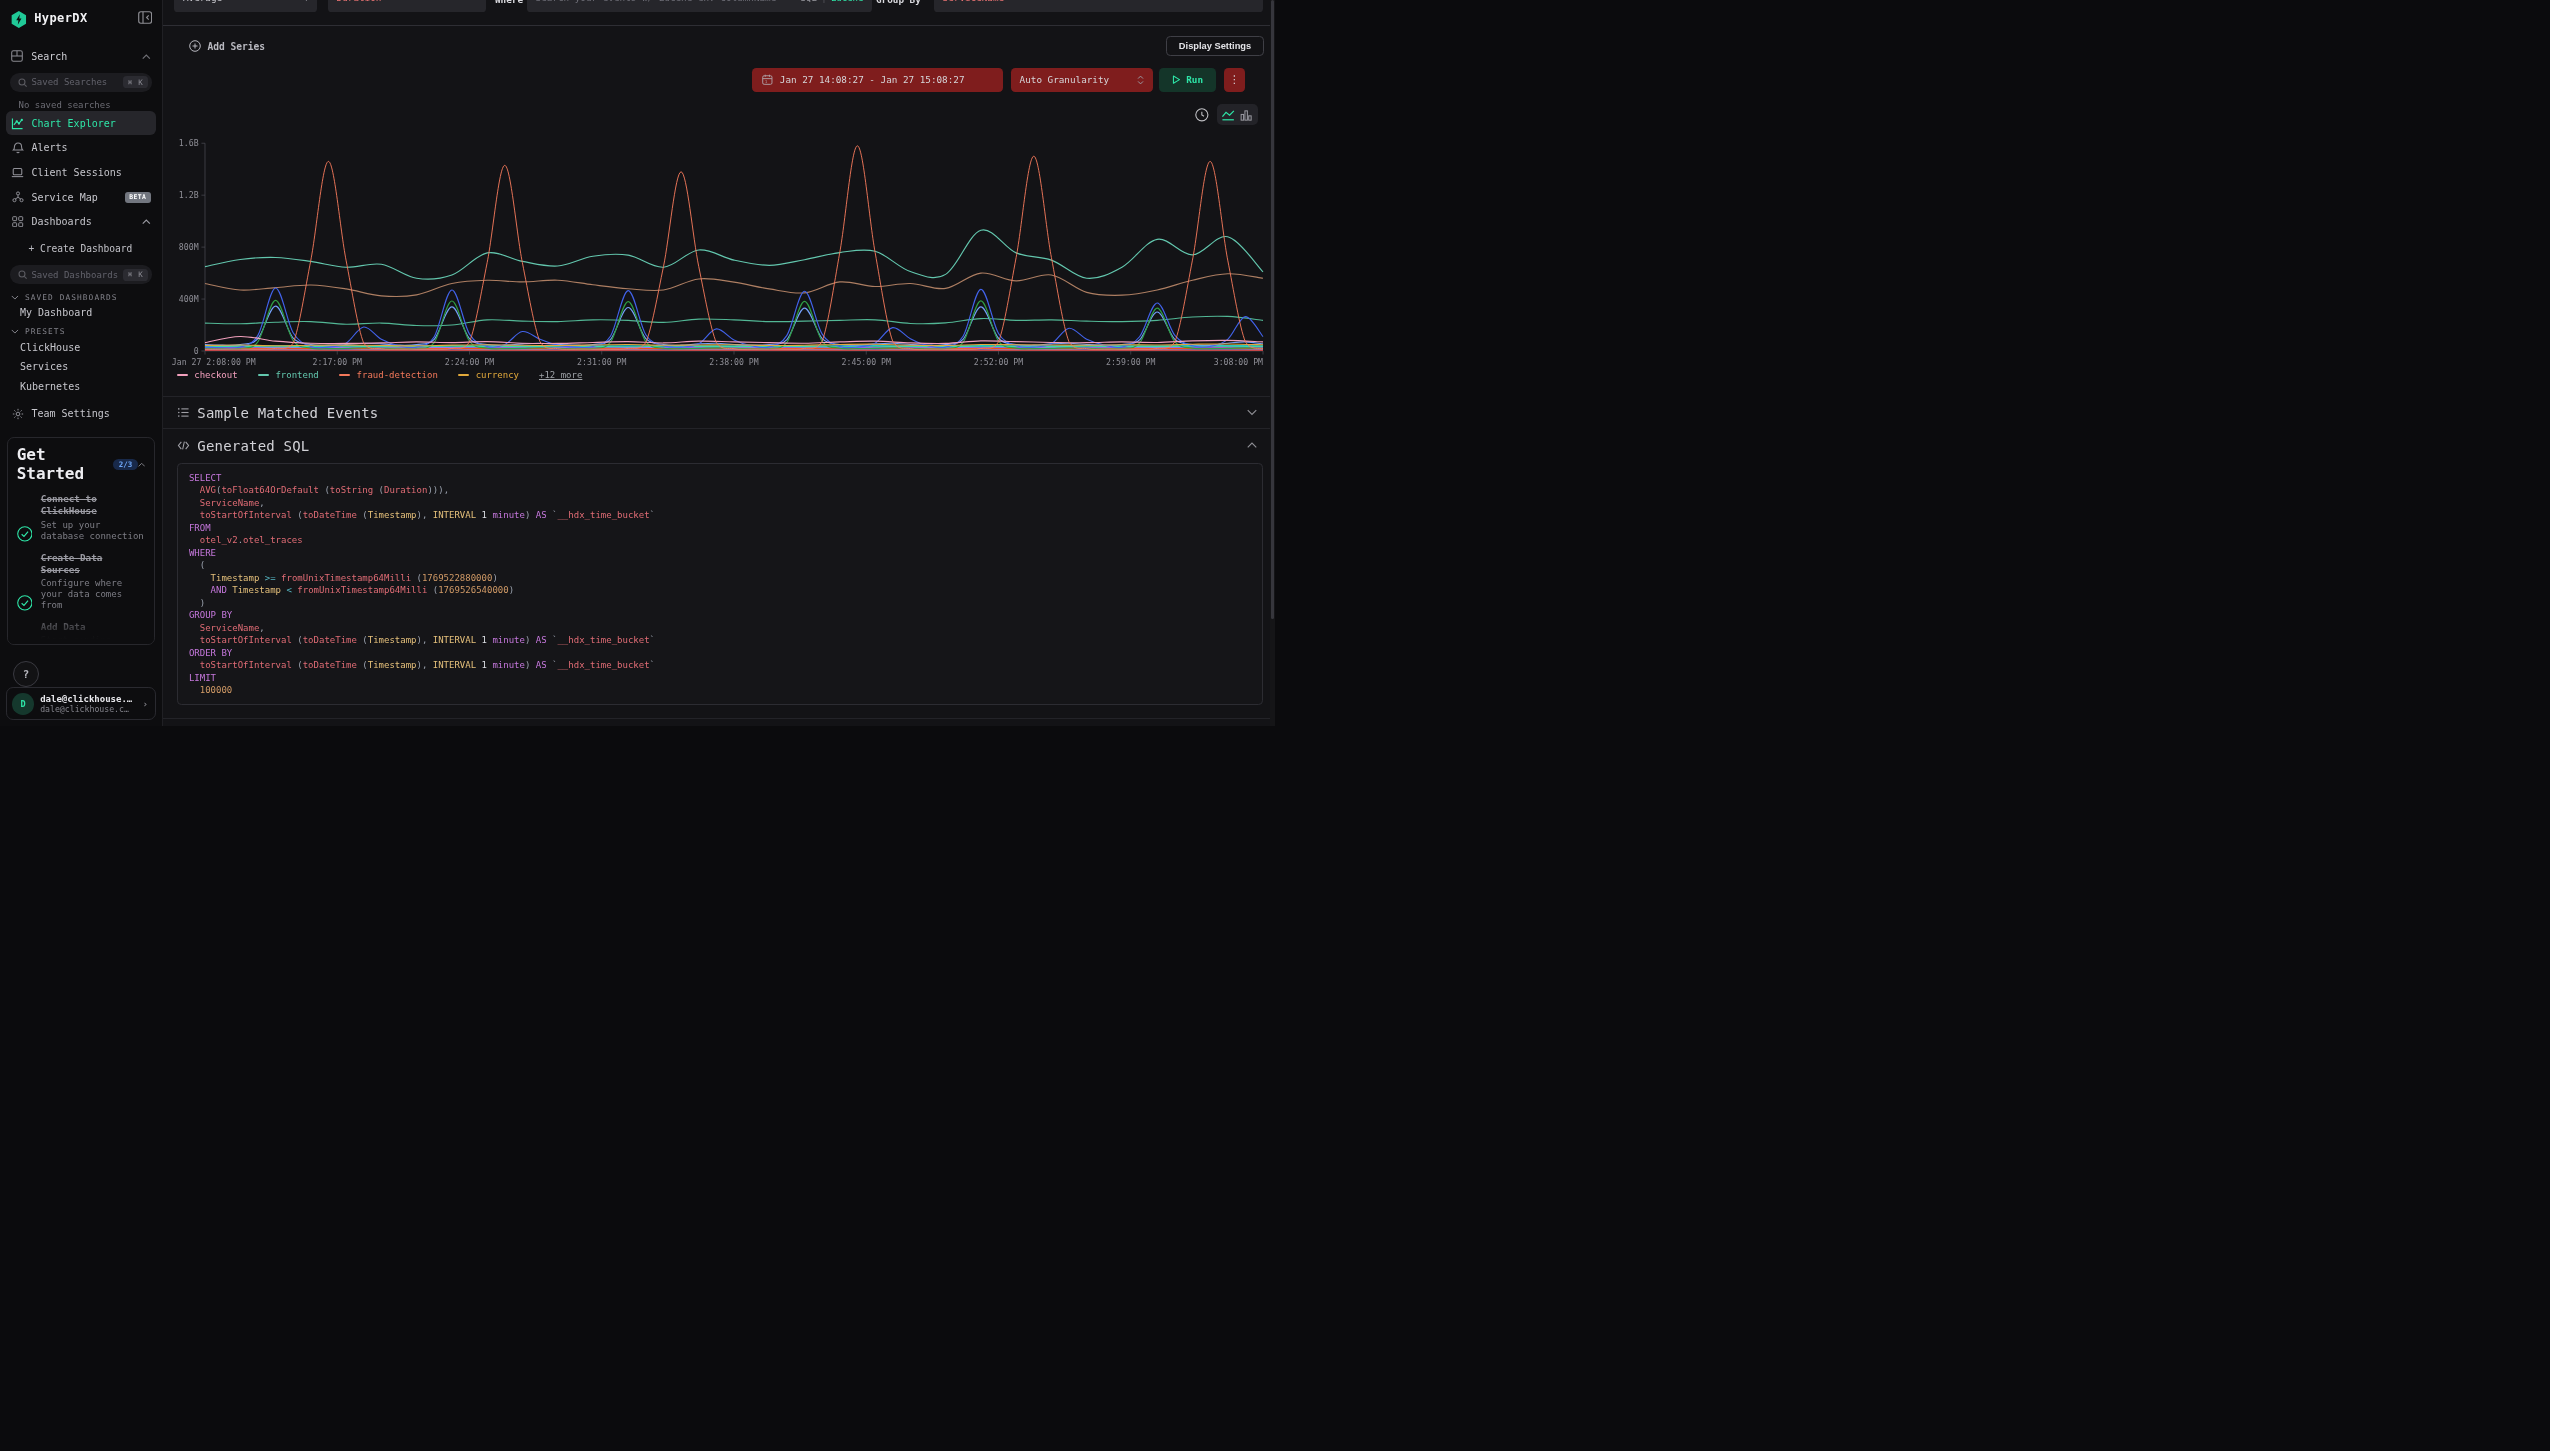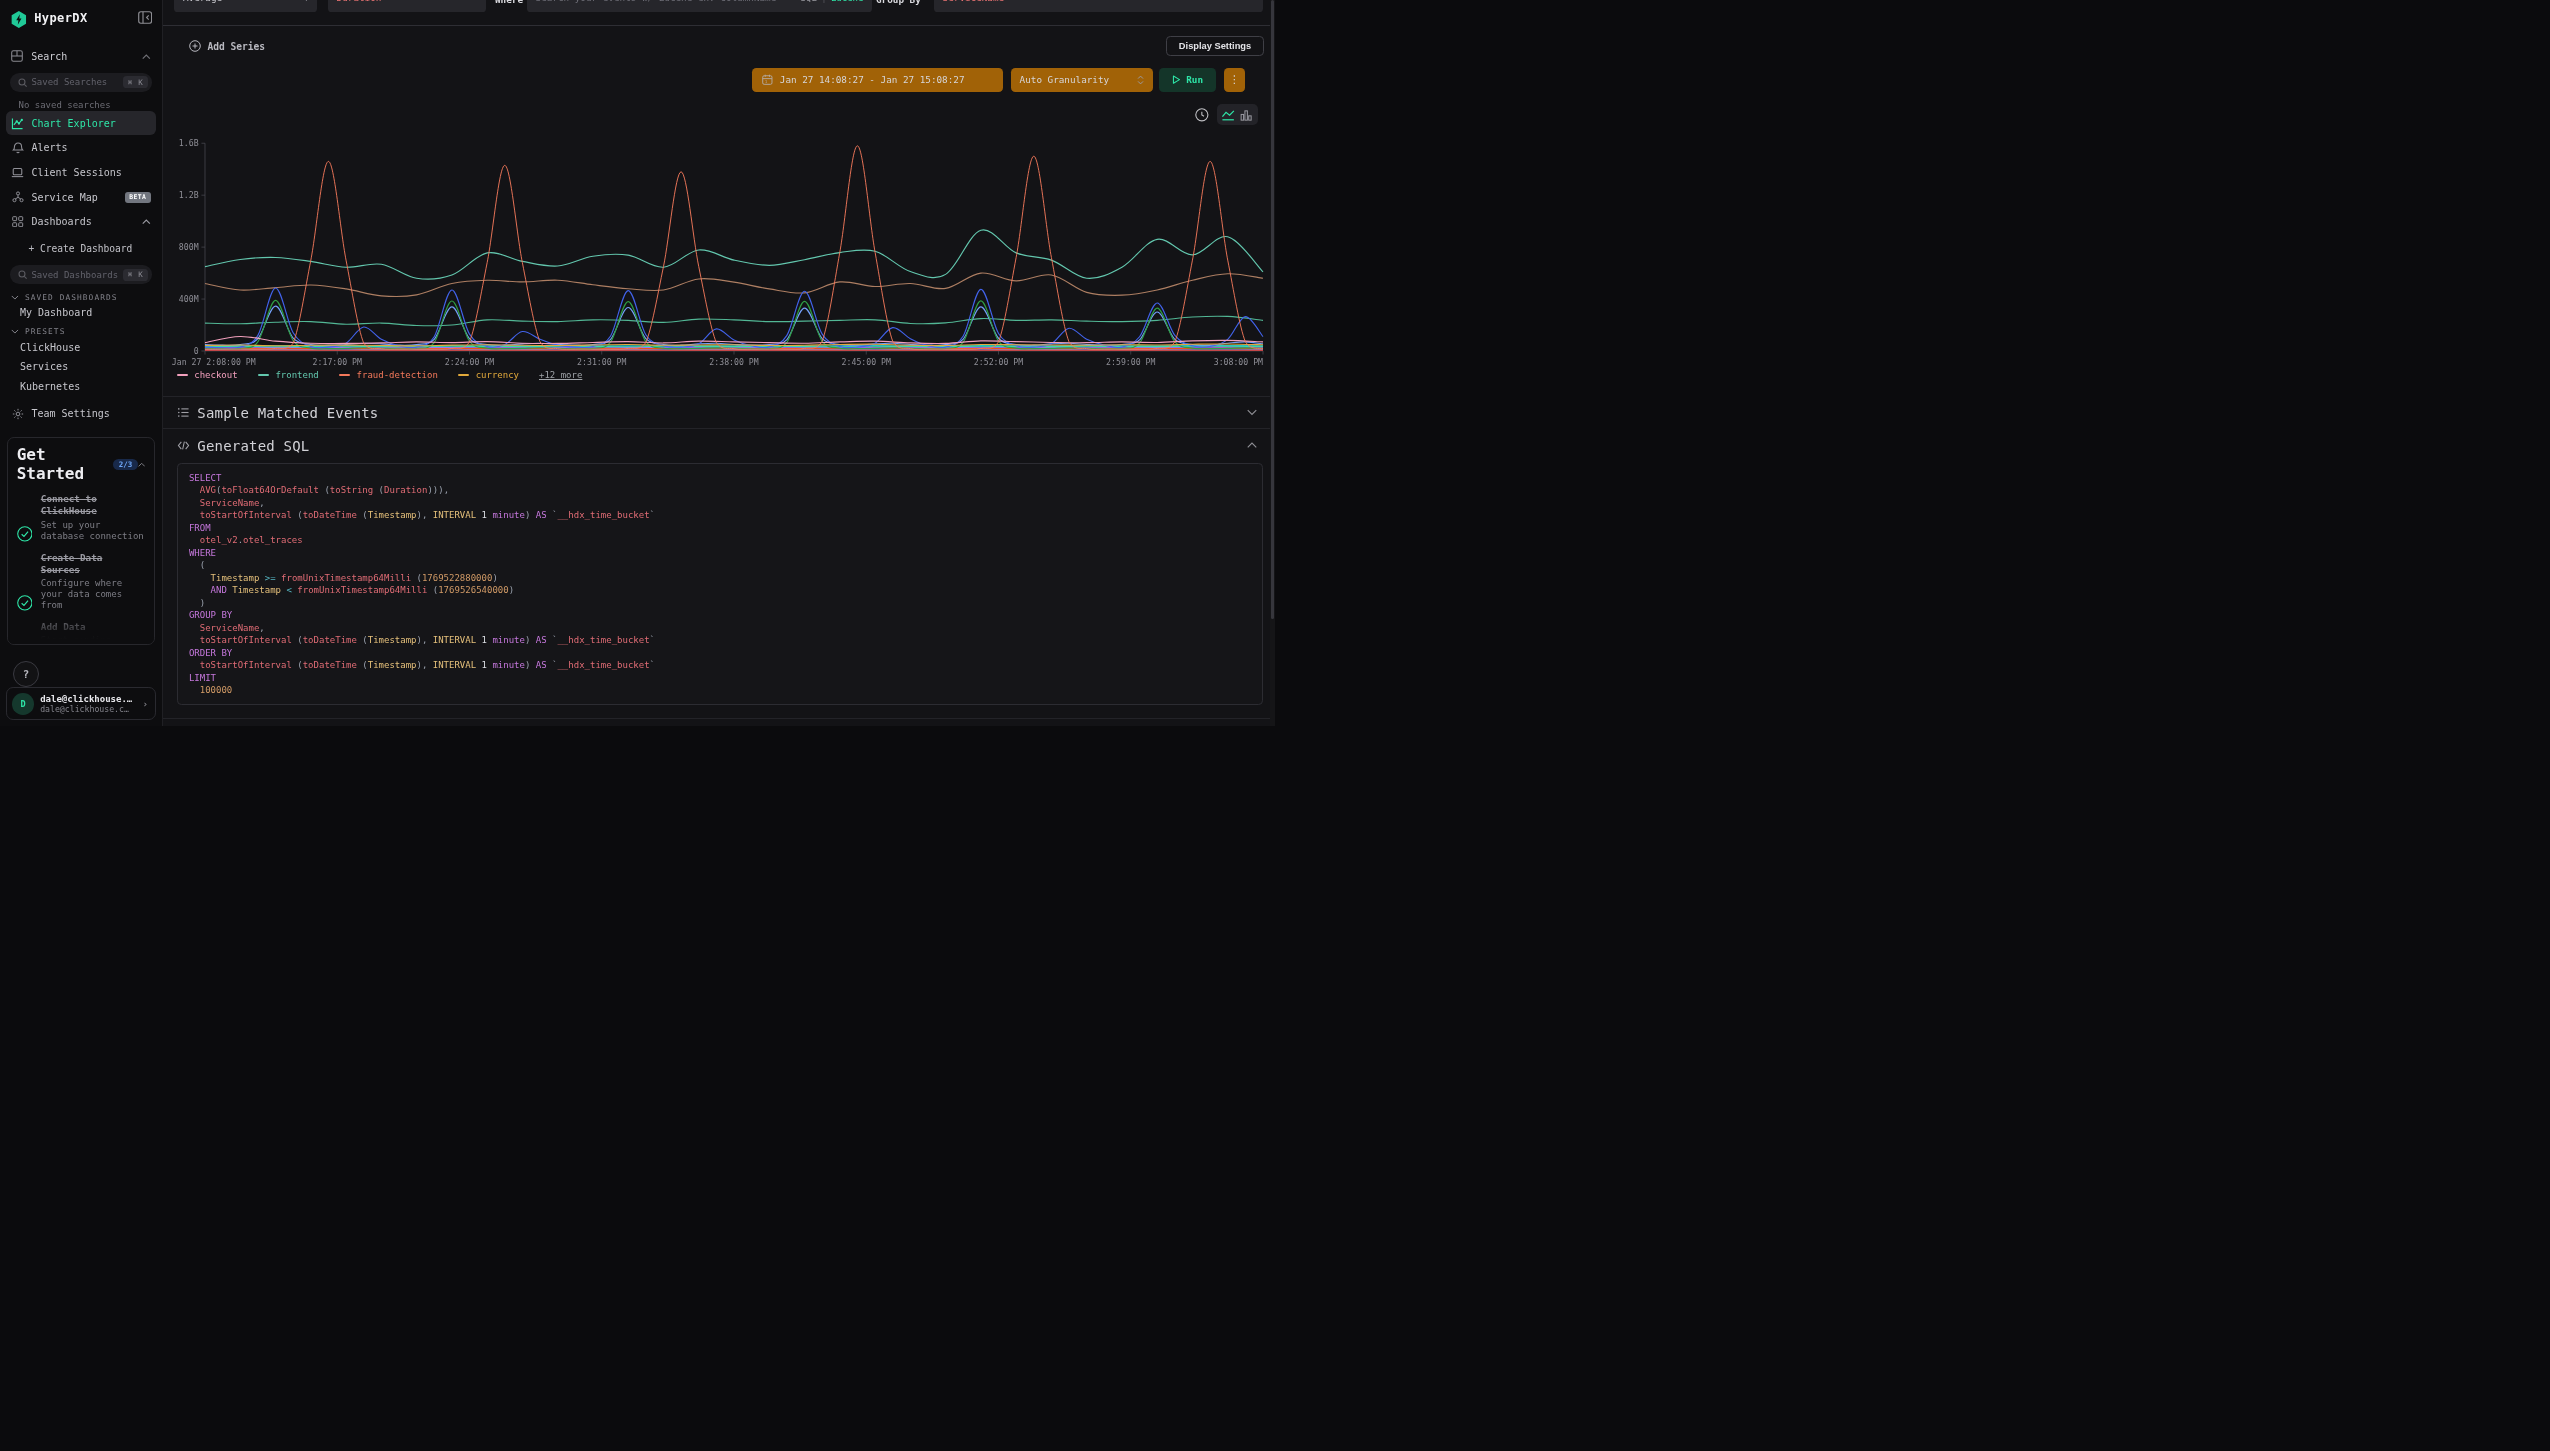--- a/index.html
+++ b/index.html
@@ -76,21 +76,21 @@
   .tb-chev { margin-left:auto; color:#9a9aa2; font-size:7.8px; }
   .sql-lucene { margin-left:8.6px; white-space:nowrap; font-size:9px; }
   .sql-lucene .sep { color:#55555c; padding:0 4.3px; }
   .sql-word { color:#9a9aa1; }
   .lucene-word { color:#2ee6a8; }
 
   .add-series { position:absolute; top:37px; left:26px; height:18.5px; display:flex; align-items:center; color:#b9b9c0; font-size:9.6px; font-weight:bold; cursor:pointer; }
   .add-series svg { margin-right:6.4px; }
   .display-settings { position:absolute; top:36px; left:1003px; width:98px; height:20px; border:0.7px solid #3f3f46; border-radius:4.3px; color:#e3e3e7; font-size:9.3px; font-weight:bold; display:flex; align-items:center; justify-content:center; background:transparent; cursor:pointer; }
 
-  .ctl { position:absolute; top:68px; height:23.5px; background:#a16207; border-radius:4.3px; display:flex; align-items:center; font-size:9.3px; color:#d6d6da; }
+  .ctl { position:absolute; top:68px; height:23.5px; background:#7f1d1d; border-radius:4.3px; display:flex; align-items:center; font-size:9.3px; color:#d6d6da; }
   .ctl-date { left:589px; width:251px; padding:0 10px; }
   .ctl-date svg { margin-right:7.1px; opacity:.8; }
   .ctl-gran { left:848px; width:142px; padding:0 8.6px; justify-content:space-between; }
   .ctl-run { left:996px; width:57px; background:#143529; color:#2ee6a8; font-weight:bold; justify-content:center; cursor:pointer; }
   .ctl-run svg { margin-right:5.7px; }
   .ctl-dots { left:1061px; width:20.7px; justify-content:center; color:#d6d6da; font-size:10.7px; cursor:pointer; }
 
   .toggle-row { position:absolute; top:104px; left:1031px; display:flex; align-items:center; }
   .clock-btn { width:15.7px; height:15.7px; margin-right:7.1px; opacity:.9; cursor:pointer; }
   .charttype-box { width:41px; height:21.4px; background:#232328; border-radius:5px; display:flex; align-items:center; justify-content:space-evenly; }

